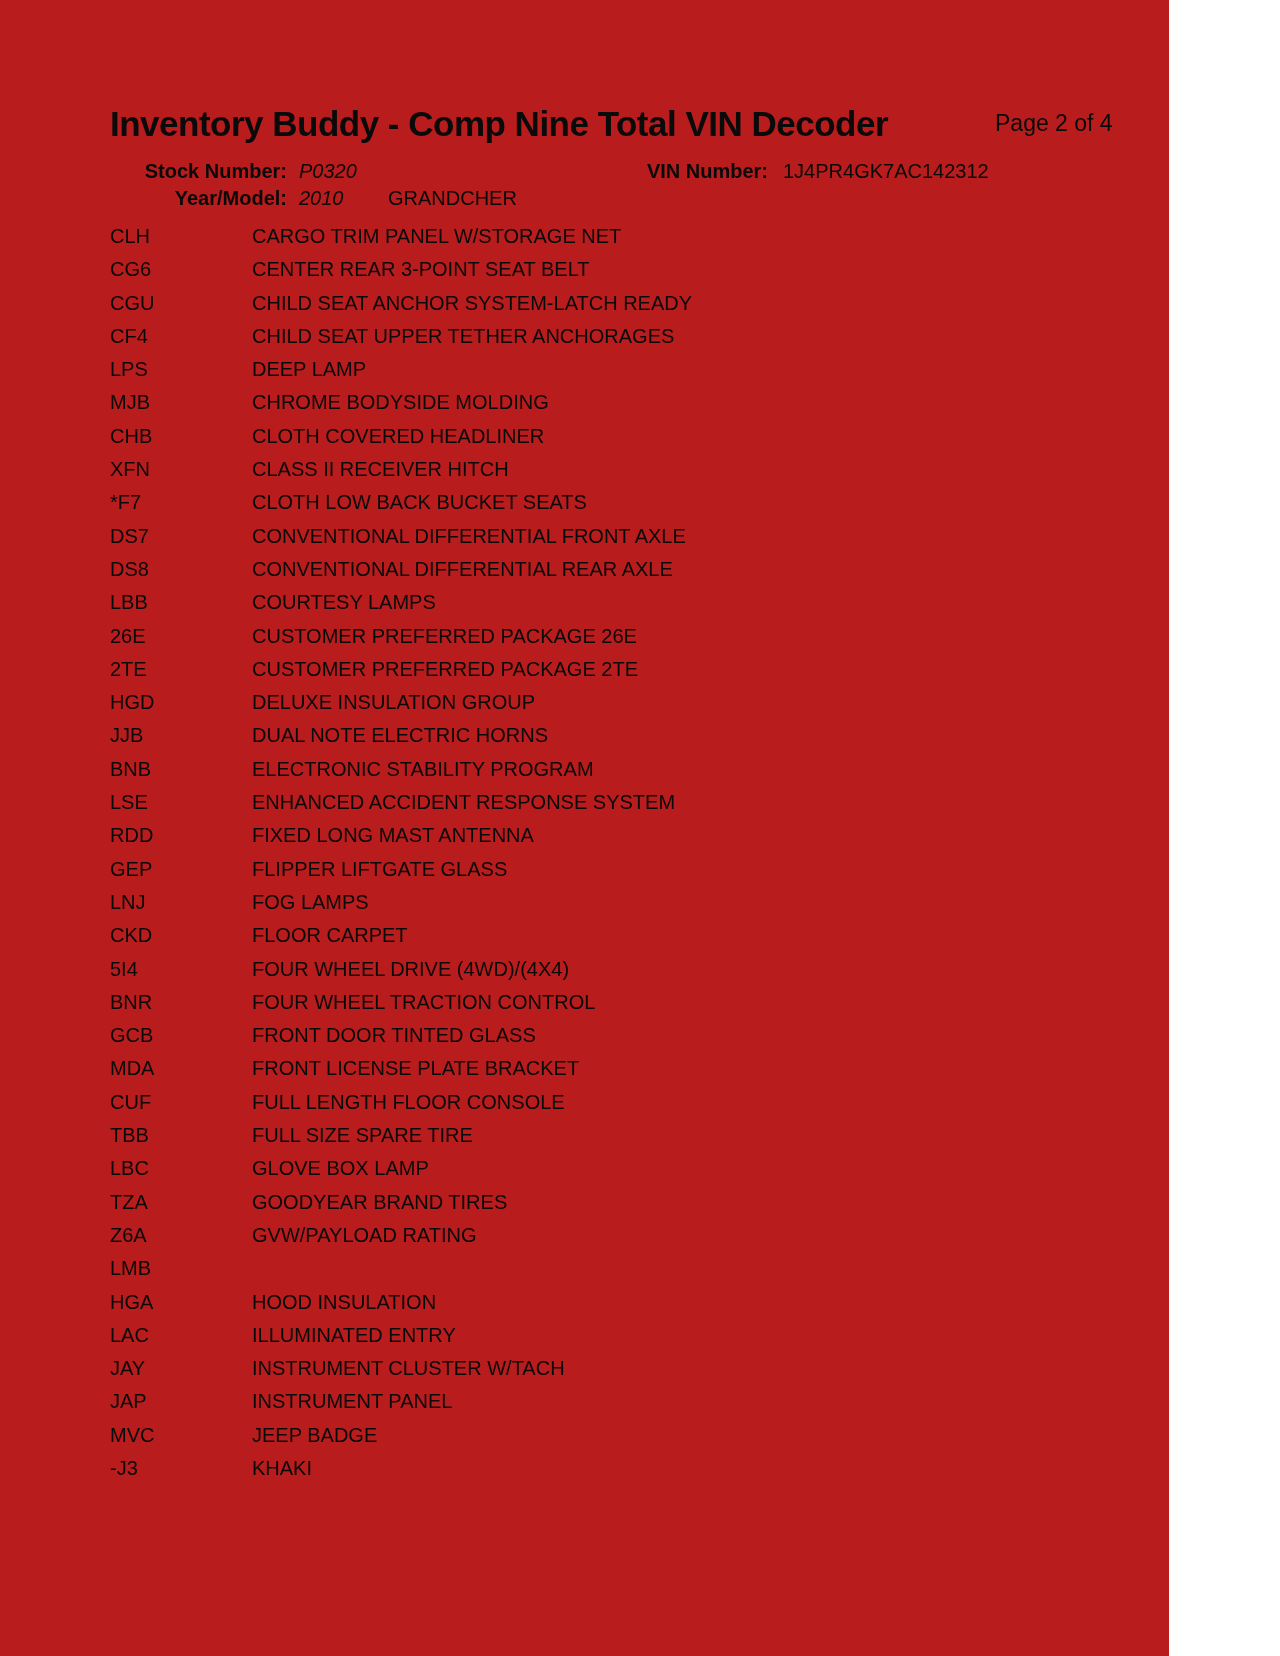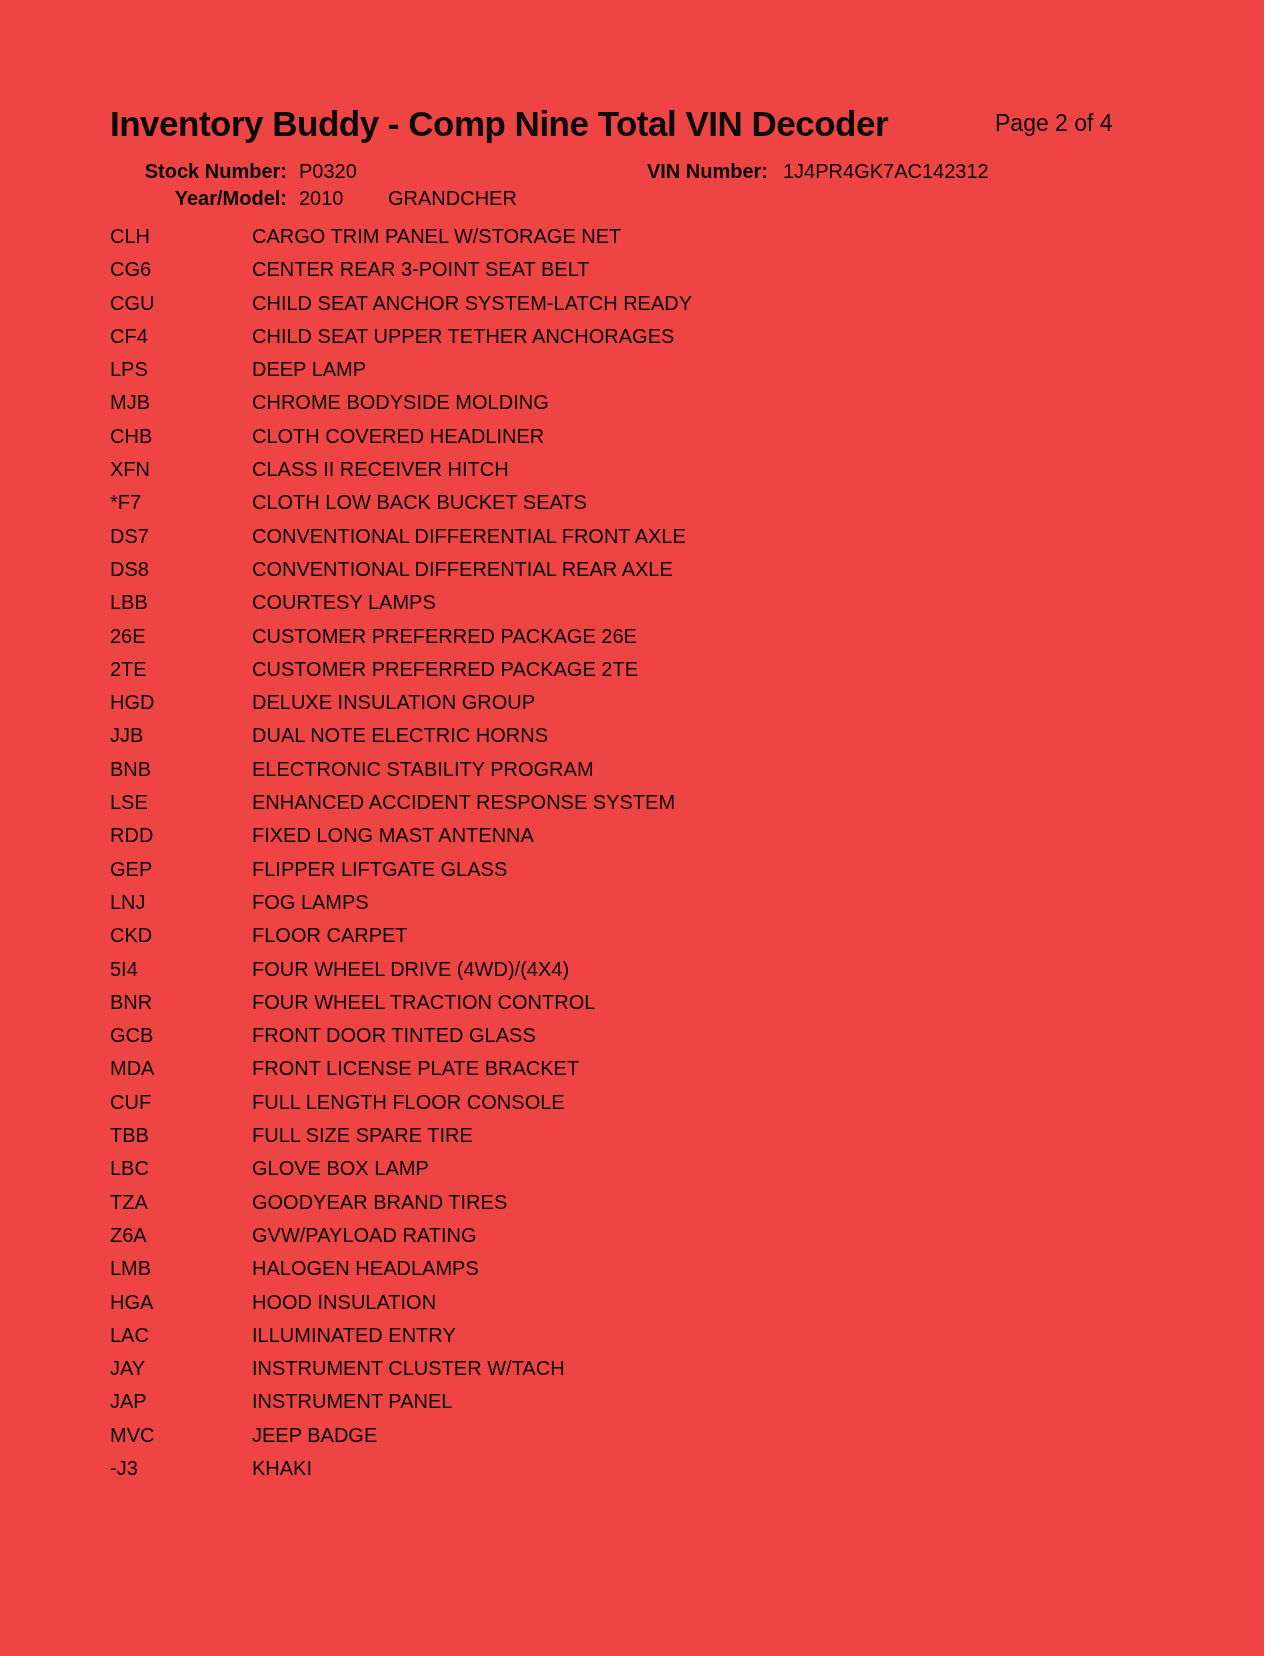--- a/index.html
+++ b/index.html
@@ -5,23 +5,23 @@
   * { margin: 0; padding: 0; box-sizing: border-box; }
   html, body {
     width: 1280px;
     height: 1656px;
     background: #ffffff;
     font-family: "Liberation Sans", sans-serif;
     color: #0a0a0a;
   }
   .page {
     position: relative;
-    width: 1264px;
+    width: 1169px;
     height: 1656px;
-    background: #ef4444;
+    background: #b91c1c;
     overflow: hidden;
   }
   .doc-title {
     position: absolute;
     left: 110px;
     top: 104px;
     font-size: 35px;
     font-weight: bold;
     letter-spacing: -0.5px;
     white-space: nowrap;
@@ -45,21 +45,21 @@
   .meta-line-2 { top: 185px; }
   .meta-label {
     position: absolute;
     font-weight: bold;
     text-align: right;
     display: inline-block;
   }
   .stock-label, .year-label { left: 110px; width: 177px; }
   .vin-label { left: 600px; width: 168px; }
   .meta-value { position: absolute; }
-  .stock-value, .year-value { left: 299px; }
+  .stock-value, .year-value { left: 299px; font-style: italic; }
   .model-value { left: 388px; }
   .vin-value { left: 783px; }
   .options-list {
     position: absolute;
     left: 110px;
     top: 220px;
     width: 1100px;
   }
   .option-row {
     display: flex;
@@ -250,21 +250,20 @@
       <span class="option-description">GOODYEAR BRAND TIRES</span>
     </div>
 
     <div class="option-row">
       <span class="option-code">Z6A</span>
       <span class="option-description">GVW/PAYLOAD RATING</span>
     </div>
 
     <div class="option-row">
       <span class="option-code">LMB</span>
-      <span class="option-description">HALOGEN HEADLAMPS</span>
     </div>
 
     <div class="option-row">
       <span class="option-code">HGA</span>
       <span class="option-description">HOOD INSULATION</span>
     </div>
 
     <div class="option-row">
       <span class="option-code">LAC</span>
       <span class="option-description">ILLUMINATED ENTRY</span>

